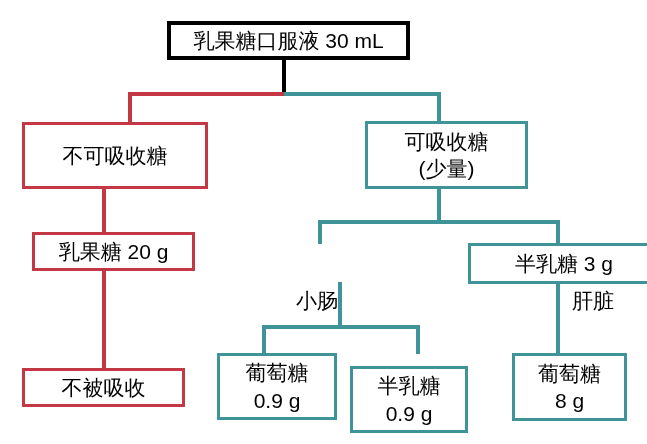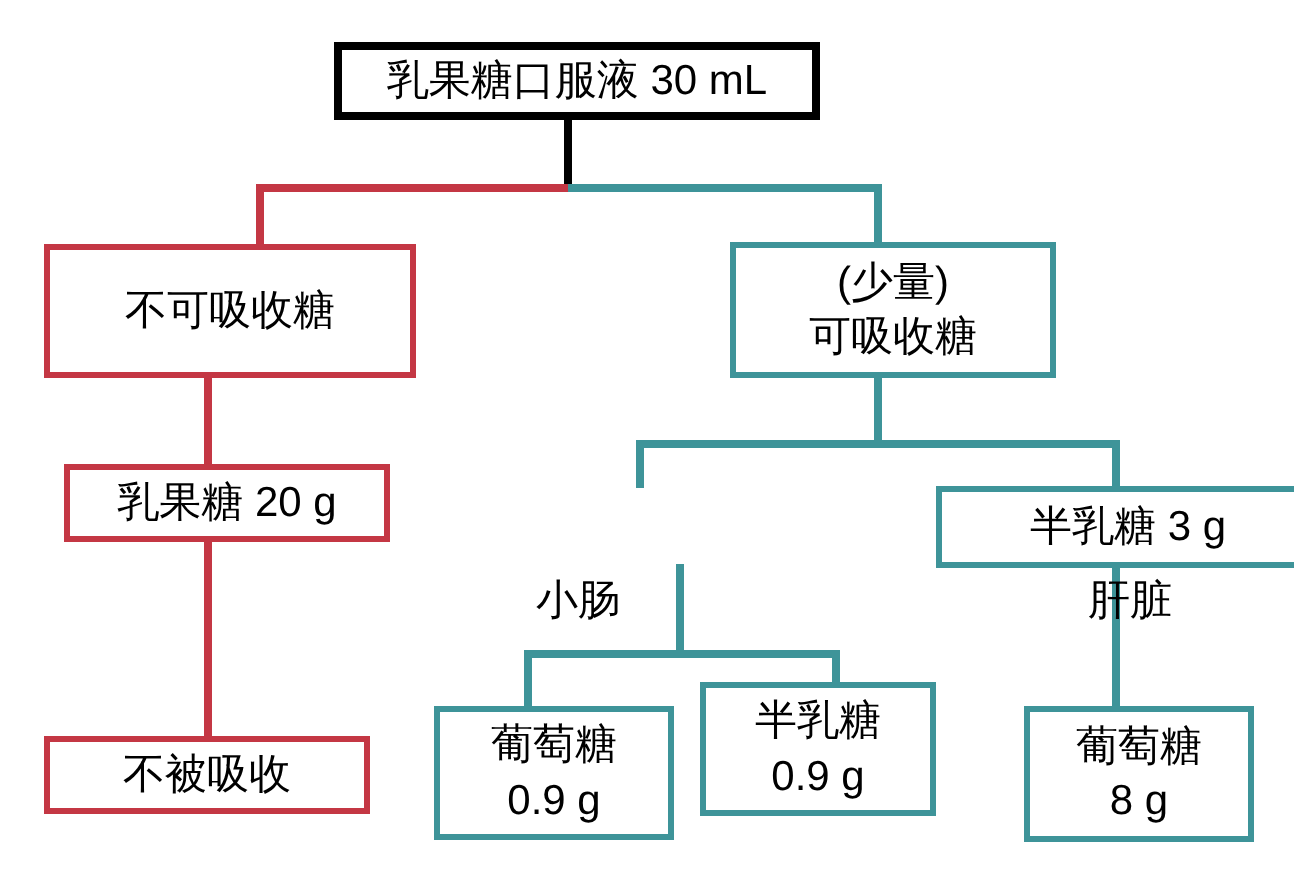--- a/index.html
+++ b/index.html
@@ -34,20 +34,21 @@
   .node.teal  { border: 3px solid #3E9499; }
   .line { position: absolute; }
   .line.black { background: #000000; }
   .line.red   { background: #C43744; }
   .line.teal  { background: #3E9499; }
   .edge-label {
     position: absolute;
     font-size: 21px;
     line-height: 1.2;
     white-space: nowrap;
+    margin-left: 28px;
   }
 </style>
 </head>
 <body>
 
 <div class="canvas">
 
   <div class="line black" style="left:282px; top:60px; width:4px; height:36px;"></div>
   <div class="line red" style="left:128px; top:92px; width:158px; height:4px;"></div>
   <div class="line teal" style="left:284px; top:92px; width:157px; height:4px;"></div>
@@ -82,35 +83,35 @@
 
   <div class="node red" style="left:32px; top:232px; width:163px; height:39px;">
     <span>乳果糖 20 g</span>
   </div>
 
   <div class="node red" style="left:22px; top:368px; width:163px; height:39px;">
     <span>不被吸收</span>
   </div>
 
   <div class="node teal" style="left:365px; top:121px; width:163px; height:68px;">
+    <span>可吸收糖</span>
     <span>(少量)</span>
-    <span>可吸收糖</span>
   </div>
 
 
   <div class="node teal" style="left:468px; top:243px; width:192px; height:41px;">
     <span>半乳糖 3 g</span>
   </div>
 
   <div class="node teal" style="left:217px; top:353px; width:120px; height:67px;">
     <span>葡萄糖</span>
     <span>0.9 g</span>
   </div>
 
-  <div class="node teal" style="left:350px; top:341px; width:118px; height:67px;">
+  <div class="node teal" style="left:350px; top:366px; width:118px; height:67px;">
     <span>半乳糖</span>
     <span>0.9 g</span>
   </div>
 
   <div class="node teal" style="left:512px; top:353px; width:115px; height:68px;">
     <span>葡萄糖</span>
     <span>8 g</span>
   </div>
 
 </div>

